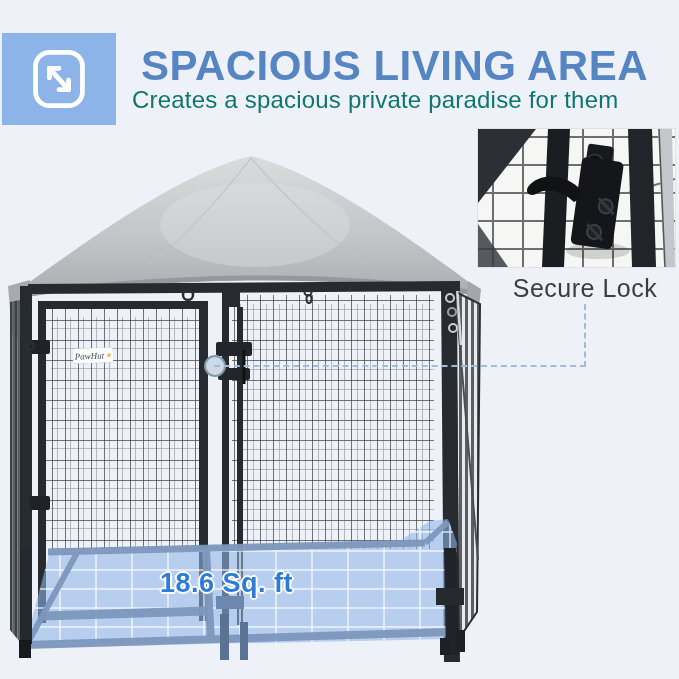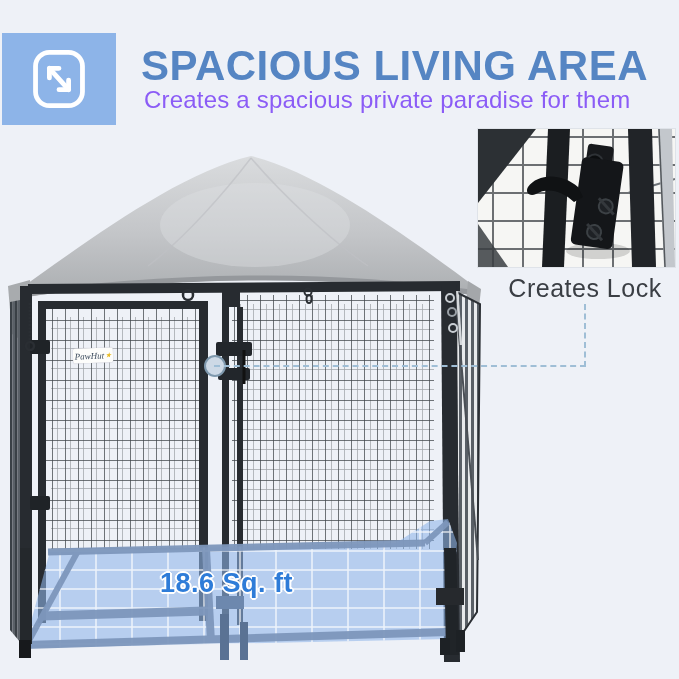--- a/index.html
+++ b/index.html
@@ -3,21 +3,21 @@
 <meta charset="utf-8">
 <style>
   html,body{margin:0;padding:0;}
   .stage{position:relative;width:679px;height:679px;background:#eef1f7;overflow:hidden;
          font-family:"Liberation Sans",sans-serif;}
   
   .icon-box{position:absolute;left:2px;top:33px;width:114px;height:92px;background:#8db4e8;
             display:flex;align-items:center;justify-content:center;}
   .hd-title{position:absolute;left:141px;top:42px;width:520px;font-size:42px;font-weight:bold;
             color:#5585c3;letter-spacing:.5px;}
-  .hd-sub{position:absolute;left:144px;top:86px;width:530px;font-size:24px;color:#8b5cf6;
+  .hd-sub{position:absolute;left:132px;top:86px;width:530px;font-size:24px;color:#0f766e;
           letter-spacing:.2px;}
   
   .inset{position:absolute;left:478px;top:129px;width:197px;height:138px;background:#f6f6f4;
          outline:1px solid #dfe3e9;}
   .lock-label{position:absolute;left:500px;top:274px;width:170px;text-align:center;
               font-size:25px;font-weight:500;color:#3a3e44;letter-spacing:.5px;}
   .callout-line{position:absolute;left:214px;top:304px;width:370px;height:61px;
                 border-right:2px dashed #9fbed6;border-bottom:2px dashed #9fbed6;}
   
   .kennel{position:absolute;left:0;top:0;}
@@ -190,16 +190,16 @@
           <circle cx="128" cy="76" r="7" fill="#1e2125" stroke="#3c4145" stroke-width="2"></circle>
           <circle cx="120" cy="103" r="7" fill="#1e2125" stroke="#3c4145" stroke-width="2"></circle>
           <line x1="120" y1="69" x2="137" y2="83" stroke="#34383c" stroke-width="3"></line>
           <line x1="112" y1="96" x2="129" y2="110" stroke="#34383c" stroke-width="3"></line>
         </g>
         <path d="M100,58 C84,44 60,44 50,58 C47,63 51,68 58,65 C70,58 84,62 96,73 L105,68 Z" fill="#101214"></path>
       </g>
     </svg>
   </div>
 
-  <div class="lock-label">Creates Lock</div>
+  <div class="lock-label">Secure Lock</div>
   <div class="callout-line"></div>
 
 </div>
 
 </body></html>

